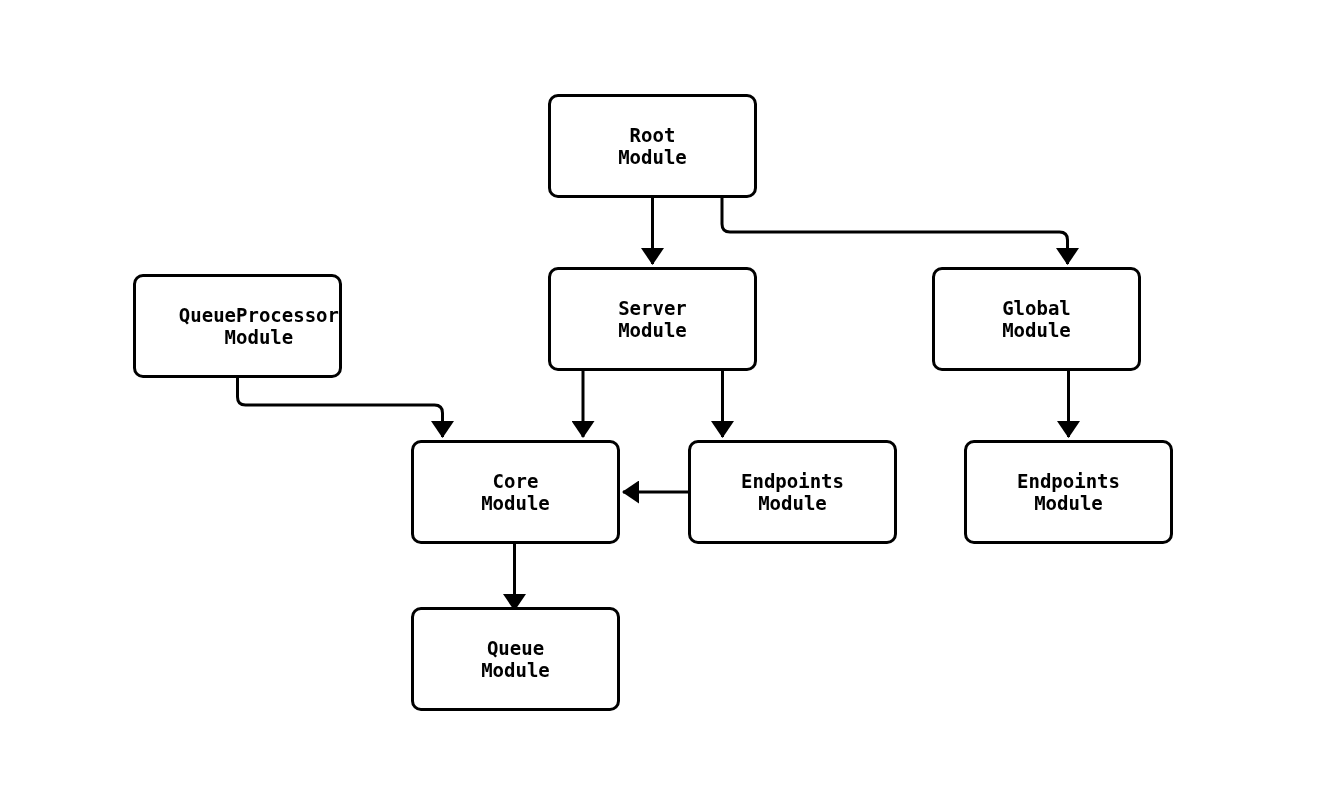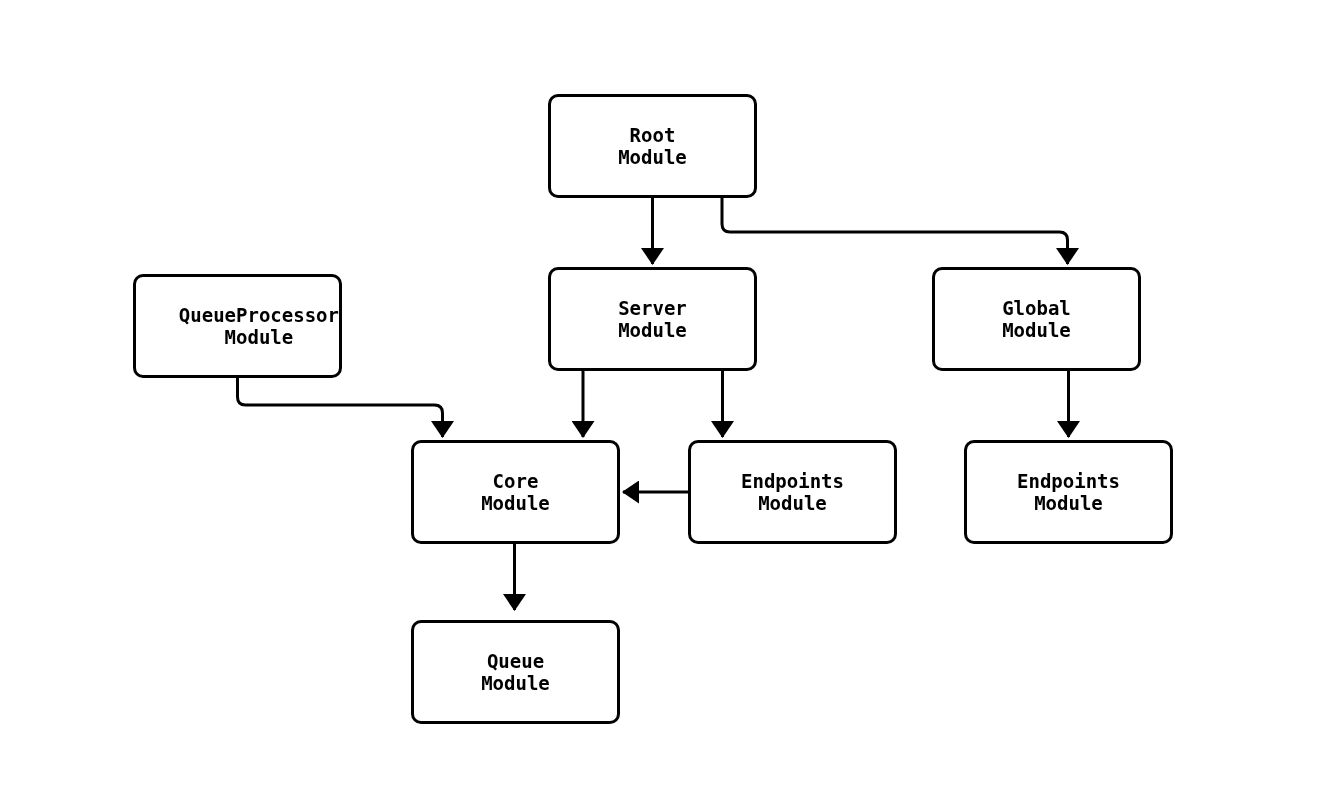--- a/index.html
+++ b/index.html
@@ -42,21 +42,21 @@
     text-align: center;
     white-space: pre-line;
   }
   #n-root          { left: 548px; top: 94px;  }
   #n-queueprocessor{ left: 133px; top: 274px; justify-content: flex-end; }
   #n-server        { left: 548px; top: 267px; }
   #n-global        { left: 932px; top: 267px; }
   #n-core          { left: 411px; top: 440px; }
   #n-endpoints     { left: 688px; top: 440px; }
   #n-repository    { left: 964px; top: 440px; }
-  #n-queue         { left: 411px; top: 620px; }
+  #n-queue         { left: 411px; top: 607px; }
 </style>
 </head>
 <body>
 
 <div class="canvas">
 
   <svg class="edges-layer" width="1337" height="809" viewBox="0 0 1337 809" xmlns="http://www.w3.org/2000/svg">
     <defs>
       <marker id="arrow" viewBox="0 0 17 23" refX="16" refY="11.5" markerWidth="17" markerHeight="23" markerUnits="userSpaceOnUse" orient="auto-start-reverse">
         <path d="M0,0 L17,11.5 L0,23 Z" fill="#000000"></path>

